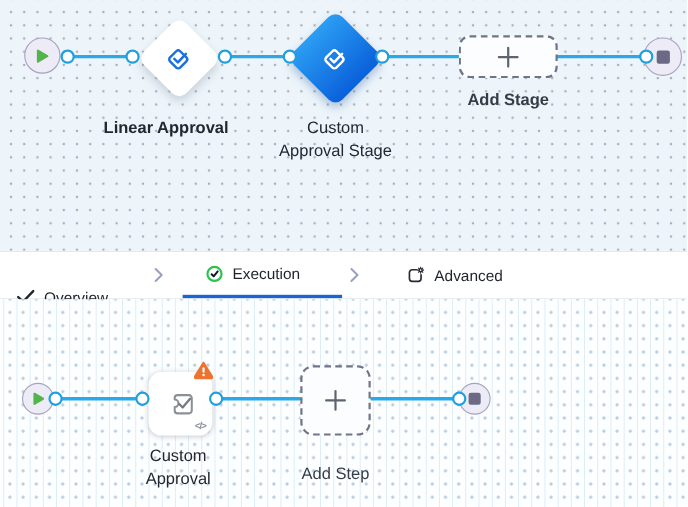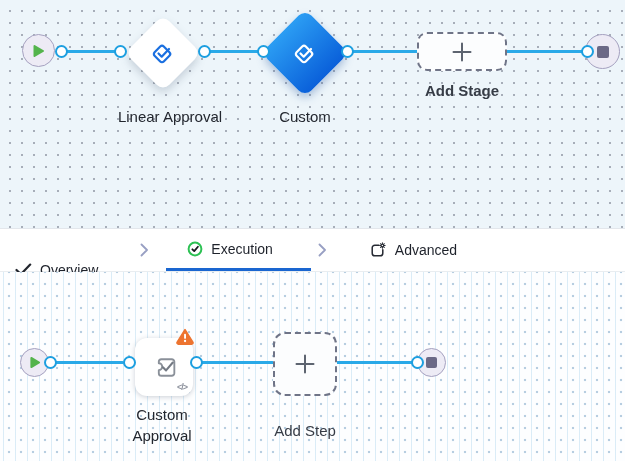--- a/index.html
+++ b/index.html
@@ -95,36 +95,37 @@
         <svg width="26" height="26" viewBox="0 0 26 26">
           <g transform="rotate(-45 12 14)">
             <rect x="5.5" y="7.5" width="13" height="13" rx="2.5" fill="none" stroke="#1a6fe0" stroke-width="2.2"></rect>
           </g>
           <path d="M8.5 13.5 l3.2 3.2 L19 9" fill="none" stroke="#1a6fe0" stroke-width="2.2" stroke-linecap="round" stroke-linejoin="round"></path>
         </svg>
       </div>
     </div>
     <div class="port" style="left:114px;top:45px;"></div>
     <div class="port" style="left:198px;top:45px;"></div>
-    <div class="nlabel" style="left:170px;top:106px;">Linear Approval</div>
+    <div class="nlabel" style="left:151px;top:106px;font-weight:bold;">Linear Approval</div>
 
     <div class="diamond diamond-blue">
       <div class="derot">
         <svg width="26" height="26" viewBox="0 0 26 26">
           <g transform="rotate(-45 12 14)">
             <rect x="5.5" y="7.5" width="13" height="13" rx="2.5" fill="none" stroke="#ffffff" stroke-width="2.2"></rect>
           </g>
           <path d="M8.5 13.5 l3.2 3.2 L19 9" fill="none" stroke="#ffffff" stroke-width="2.2" stroke-linecap="round" stroke-linejoin="round"></path>
         </svg>
       </div>
     </div>
     <div class="port" style="left:257px;top:45px;"></div>
     <div class="port" style="left:341px;top:45px;"></div>
     <div class="nlabel" style="left:305px;top:106px;">
       <div>Custom</div>
+      <div>Approval Stage</div>
     </div>
 
     <div class="add-box add-stage">
       <svg width="20" height="20" viewBox="0 0 20 20">
         <path d="M10 1.5 V18.5 M1.5 10 H18.5" stroke="#5d6470" stroke-width="2" stroke-linecap="round"></path>
       </svg>
     </div>
     <div class="nlabel add" style="left:462px;top:80px;font-weight:bold;">Add Stage</div>
 
     <div class="port" style="left:581px;top:45px;"></div>

